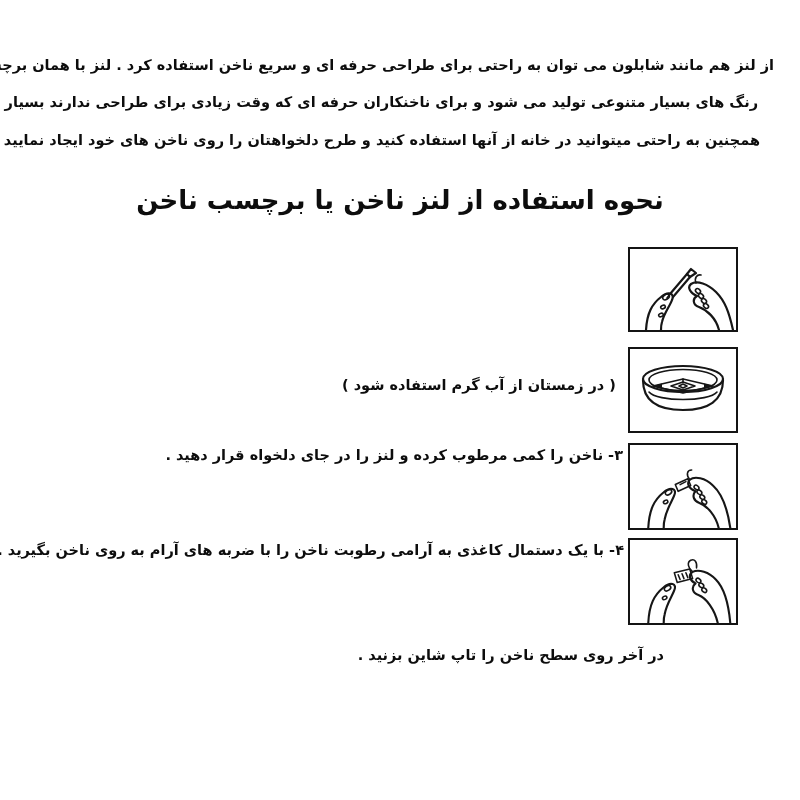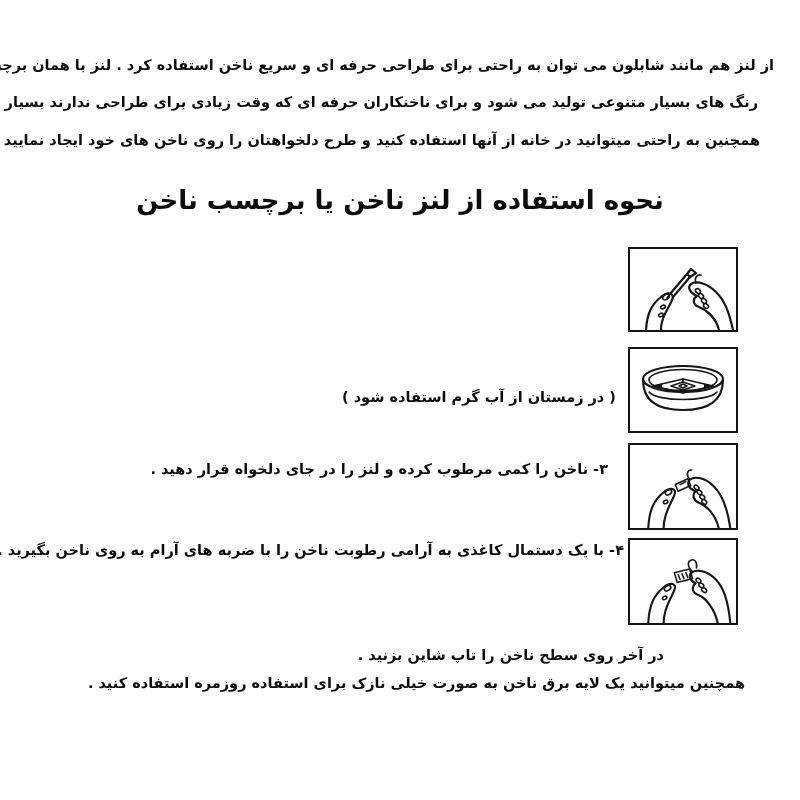--- a/index.html
+++ b/index.html
@@ -11,22 +11,22 @@
   
   .intro-l1{top:56px;right:26px;}
   .intro-l2{top:93px;right:42px;}
   .intro-l3{top:131px;right:40px;}
   
   .heading{position:absolute;top:185px;left:0;width:100%;text-align:center;
            font-size:26px;white-space:nowrap;}
   
   .s1-text{top:249px;right:176px;}
   .s2-text{top:348px;right:174px;}
-  .s2-note{top:376px;right:184px;margin-top:12px;}
-  .s3-text{top:446px;right:192px;margin-top:14px;}
+  .s2-note{top:376px;right:184px;}
+  .s3-text{top:446px;right:177px;}
   .s4-text{top:541px;right:176px;}
   
   .f1{top:646px;right:136px;}
   .f2{top:674px;right:55px;}
   
   .imgbox{position:absolute;right:62px;width:110px;border:2px solid #141414;
           background:#ffffff;box-sizing:border-box;}
   .box1{top:247px;height:85px;}
   .box2{top:347px;height:86px;}
   .box3{top:443px;height:87px;}
@@ -119,15 +119,14 @@
 
       <path class="ln" d="M102,86 C100,64 96,50 87,41 C80,33 69,30 63,33 C58,36 60,42 66,45 C61,49 63,55 69,57 C77,60 86,72 89,86"></path>
       <path class="thin" d="M63,33 C58,29 57,23 61,21 C65,19 68,23 67,29"></path>
       <ellipse class="thin" cx="69" cy="42" rx="2.8" ry="2" transform="rotate(40 69 42)"></ellipse>
       <ellipse class="thin" cx="72" cy="47" rx="2.8" ry="2" transform="rotate(40 72 47)"></ellipse>
       <ellipse class="thin" cx="75" cy="52" rx="2.8" ry="2" transform="rotate(40 75 52)"></ellipse>
     </svg>
   </div>
 
   <div class="txt f1">در آخر روی سطح ناخن را تاپ شاین بزنید .</div>
-  <div class="txt f2">همچنین میتوانید یک لایه برق ناخن به صورت خیلی نازک برای استفاده روزمره استفاده کنید .</div>
 
 </div>
 
 </body></html>

